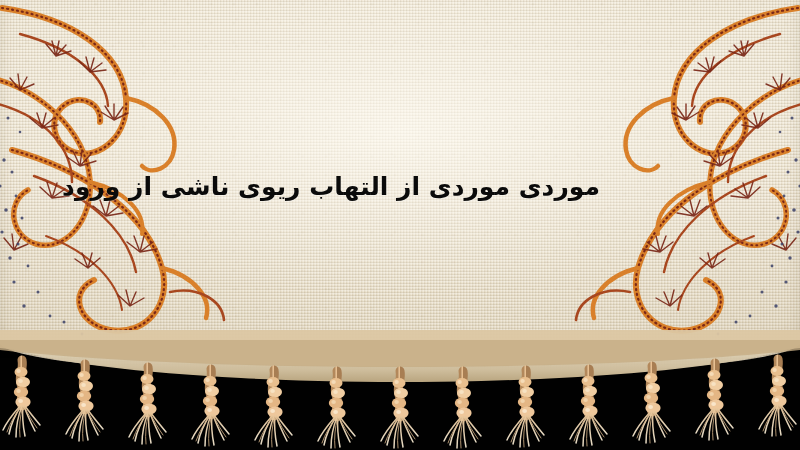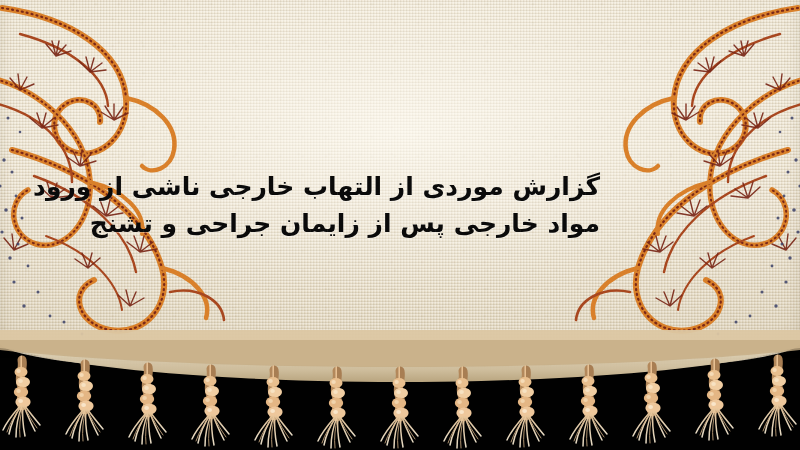--- a/index.html
+++ b/index.html
@@ -247,22 +247,21 @@
         <circle cx="14" cy="118" r="1.5"></circle>
           <circle cx="26" cy="132" r="1.3"></circle>
         <circle cx="4" cy="142" r="1.4"></circle>
         <circle cx="70" cy="322" r="1.5"></circle>
           <circle cx="88" cy="334" r="1.4"></circle>
       </g>
     </svg>
   </div>
 
   <div class="title-block">
-    <span class="title-line">گزارش موردی از التهاب خارجی ناشی از ورود</span>
-    <span class="title-line">مواد خارجی پس از زایمان جراحی و تشنج</span>
+    <span class="title-line">موردی موردی از التهاب ریوی ناشی از ورود</span>
   </div>
 
   <div class="fringe">
     <svg viewBox="0 0 800 120" preserveAspectRatio="none" aria-hidden="true">
       <defs>
         <linearGradient id="ropeG" x1="0" y1="0" x2="1" y2="0">
           <stop offset="0%" stop-color="#b3885b"></stop>
           <stop offset="38%" stop-color="#f3d6b0"></stop>
           <stop offset="70%" stop-color="#e3b582"></stop>
           <stop offset="100%" stop-color="#a87e53"></stop>

